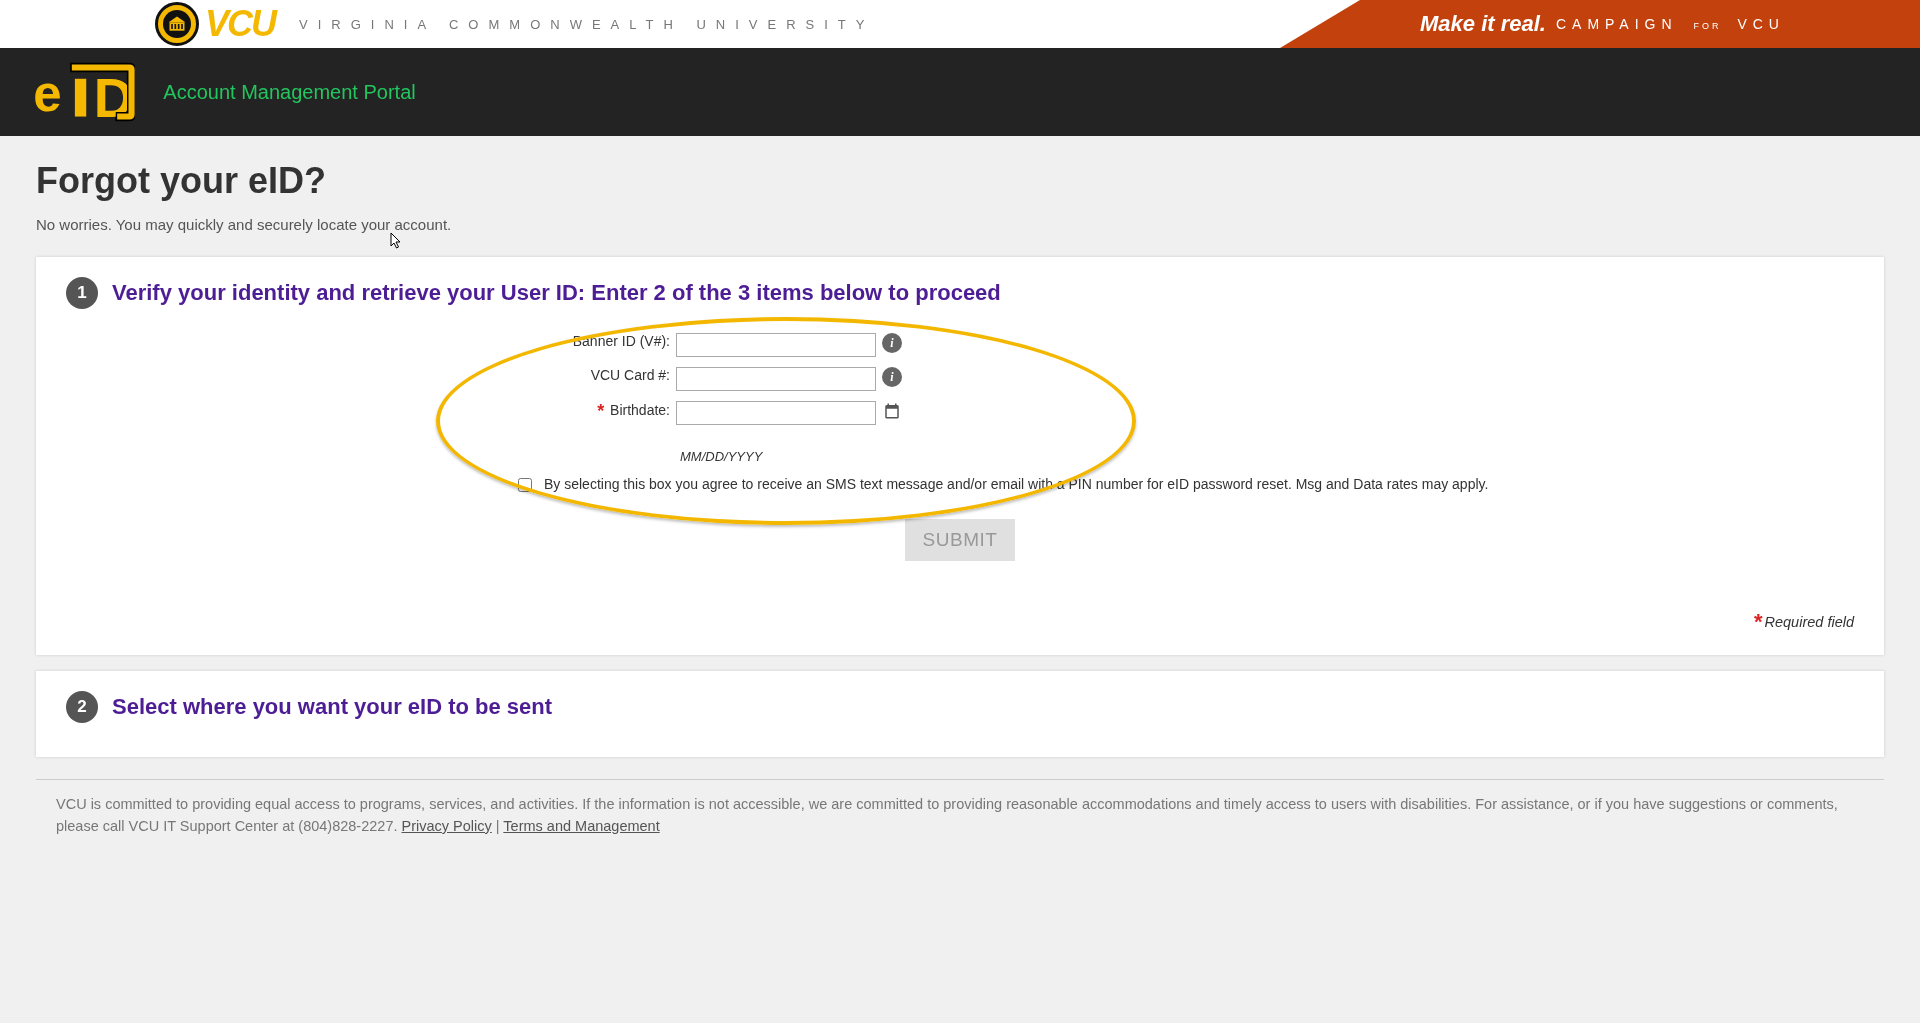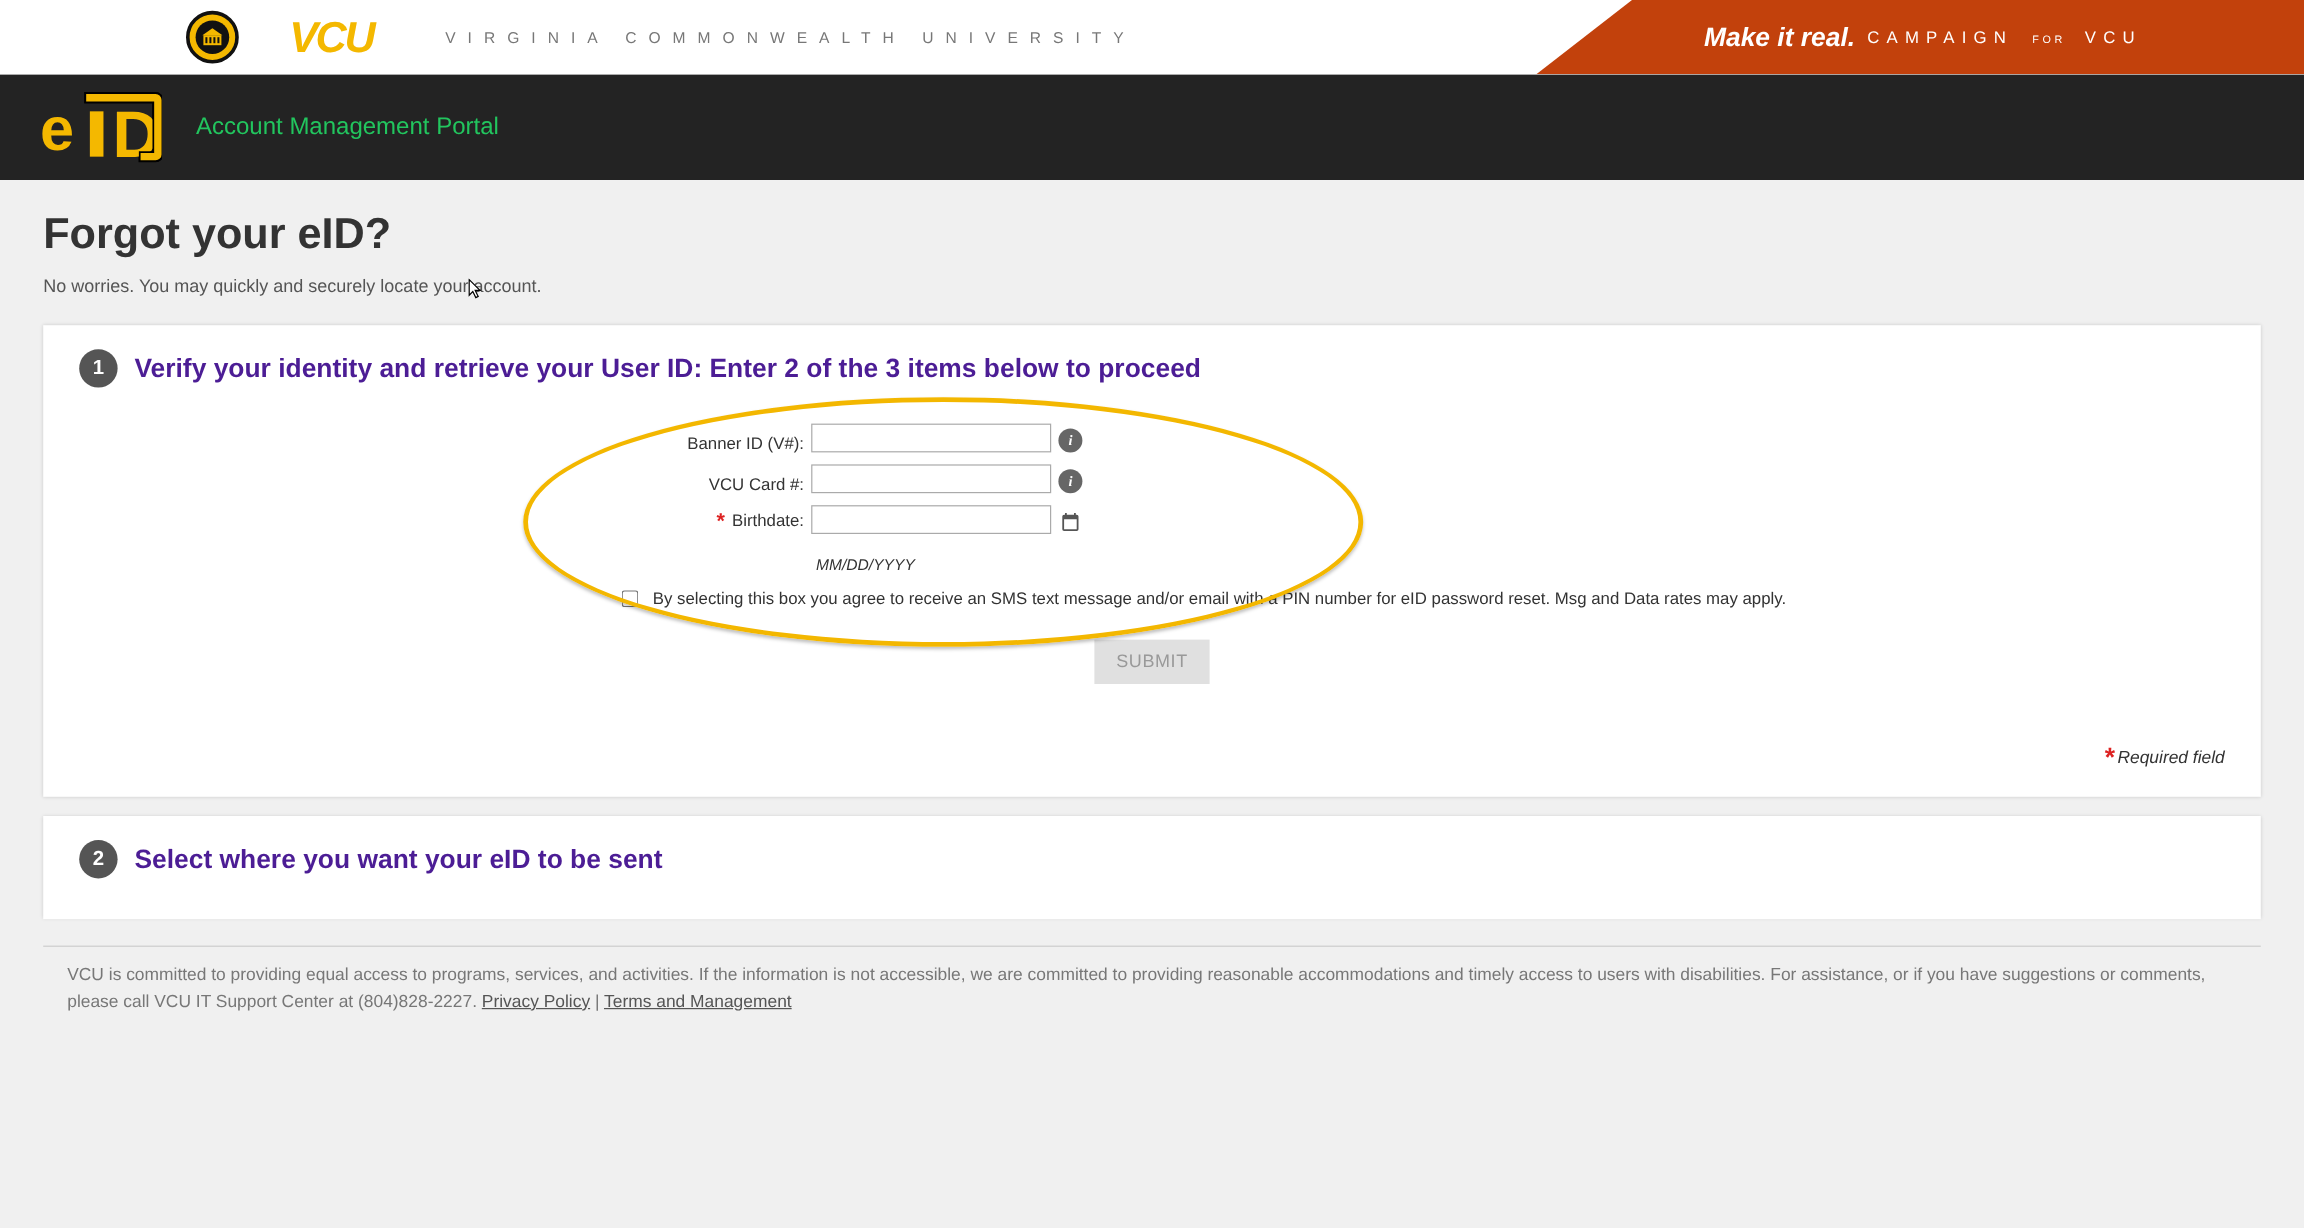--- a/index.html
+++ b/index.html
@@ -6,27 +6,26 @@
     html, body { height: 100%; }
     body {
       font-family: "Segoe UI", Arial, sans-serif;
       background: #f0f0f0;
       color: #333;
       overflow-y: scroll;
     }
     
     .topbar {
       background: #fff;
-      height: 62px;
+      height: 48px;
       display: flex;
       align-items: center;
       padding-left: 155px;
       position: relative;
       overflow: hidden;
-      gap: 36px;
     }
     .logo-circle {
       width: 44px; height: 44px;
       border-radius: 50%;
       background: #f4b800;
       border: 3px solid #111;
       position: relative;
       display: flex; align-items: center; justify-content: center;
       margin-right: 6px;
     }
@@ -104,21 +103,21 @@
       position: absolute;
       left: 370px; top: -6px;
       width: 700px; height: 208px;
       border: 4px solid #f3b700;
       border-radius: 50% / 50%;
       box-shadow: 0 2px 3px rgba(0,0,0,.25);
       pointer-events: none;
       z-index: 5;
     }
     .form-rows { display: flex; flex-direction: column; gap: 4px; position: relative; z-index: 2;}
-    .row { display: flex; align-items: flex-end; height: 30px; }
+    .row { display: flex; align-items: flex-start; height: 30px; }
     .lbl {
       width: 610px; text-align: right; padding-right: 6px;
       font-size: 14px; color: #333;
     }
     .req { color: #d22; font-size: 18px; font-weight: 700; margin-right: 2px; vertical-align: -2px;}
     .fld {
       width: 200px; height: 24px;
       border: 1px solid #aaa;
       font-size: 13px; padding: 0 4px;
       background: #fff;
@@ -134,21 +133,21 @@
       margin-left: 614px; font-size: 13px; font-style: italic; color: #333; margin-top: 14px; margin-bottom: 6px;
     }
     .consent-row {
       margin-left: 452px; margin-right: 320px; font-size: 14px; color: #333;
       display: flex; gap: 12px; line-height: 1.5;
     }
     .consent-row input { margin-top: 4px; width: 14px; height: 14px; }
     .submit-row { text-align: center; margin-top: 20px; }
     .submit-btn {
       background: #e0e0e0; color: #999; border: none;
-      padding: 10px 18px; font-size: 15px; letter-spacing: 0.5px;
+      padding: 10px 18px; font-size: 19px; letter-spacing: 0.5px;
       cursor: pointer;
     }
     .req-note { margin-top: 30px; font-size: 14.5px; color: #333; font-style: italic; text-align: right;}
     .req-note .req { font-size: 22px; font-style: normal;}
     hr.sep { border: none; border-top: 1px solid #ccc; margin: 22px 0 14px 0;}
     .footer-txt { font-size: 14.5px; color: #777; line-height: 1.5; padding: 0 20px 14px 20px; }
     .footer-txt a { color: #555; }
     .cursor-ptr {
       position: absolute; left: 390px; top: 232px; z-index: 100;
       pointer-events: none;

